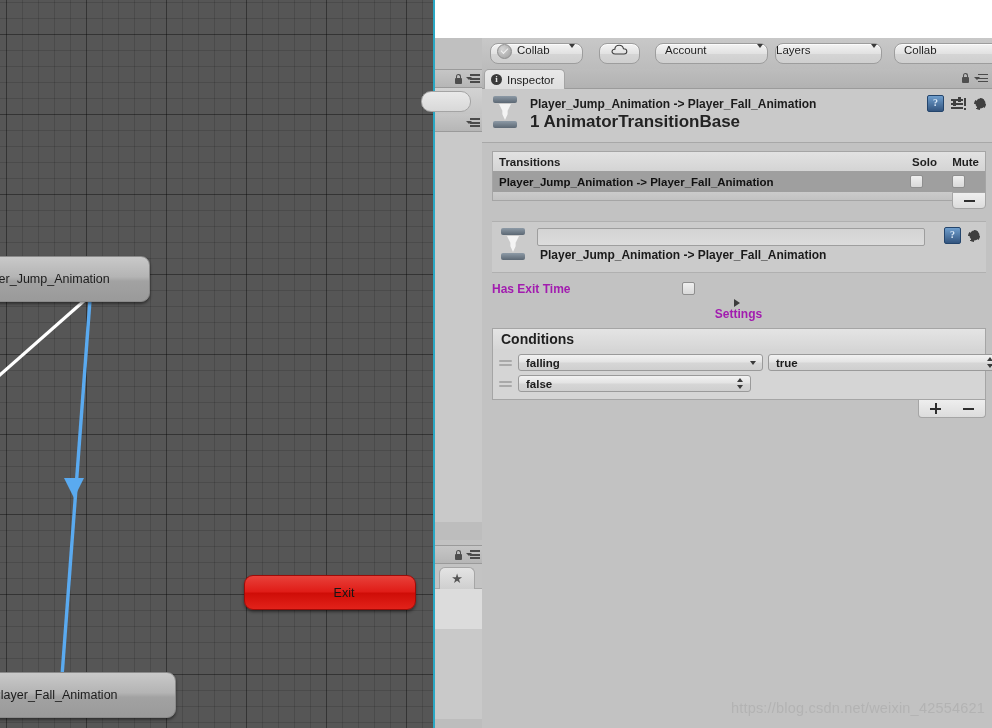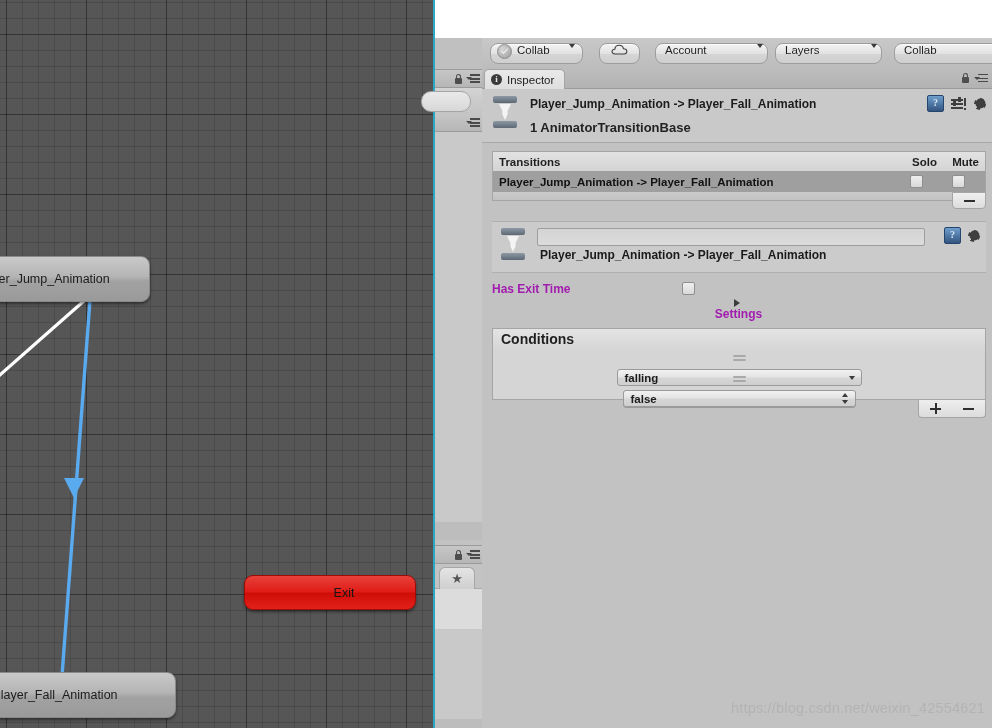--- a/index.html
+++ b/index.html
@@ -178,21 +178,21 @@
     background: linear-gradient(to bottom,#8d9aa6,#5c6874);
   }
   .transition-icon .bar.top { top: 1px; }
   .transition-icon .bar.bot { bottom: 1px; }
   .transition-icon .arrow {
     position: absolute; left: 9px; top: 9px; width: 12px; height: 16px;
     background: #f4f4f4;
     clip-path: polygon(0 0, 100% 0, 72% 42%, 72% 64%, 50% 100%, 28% 64%, 28% 42%);
   }
   #obj-title { font-size: 12px; color: #1c1c1c; margin-left: 10px; line-height: 18px; }
-  #obj-sub { font-size: 13px; color: #232323; margin-left: 10px; line-height: 17px; margin-top: 6px; }
+  #obj-sub { font-size: 17px; color: #232323; margin-left: 10px; line-height: 17px; }
   #obj-header-right {
     position: absolute; right: 5px; top: 6px; display: flex; align-items: center; gap: 7px;
   }
   .icon-book {
     width: 15px; height: 15px; background: linear-gradient(to bottom,#6f9ecd,#33557f);
     border: 1px solid #24456c; border-radius: 2px; position: relative;
     color: #dbe9f7; font-size: 10px; line-height: 14px; text-align: center;
     font-family: "Liberation Serif", serif;
   }
   .icon-preset { width: 15px; height: 13px; position: relative; }
@@ -295,21 +295,21 @@
   #conditions-head {
     height: 20px; background: linear-gradient(to bottom,#e4e4e4,#d6d6d6);
     border: 1px solid #a5a5a5; border-bottom: none;
     display: flex; align-items: center; padding: 0 8px;
     font-size: 14px; color: #1f1f1f;
   }
   #conditions-body {
     background: #d5d5d5; border: 1px solid #a5a5a5; border-top: none;
     padding: 3px 4px 5px 4px;
   }
-  .cond-row { display: flex; align-items: center; height: 21px; gap: 5px; flex-direction: column; }
+  .cond-row { display: flex; align-items: center; height: 21px; gap: 5px; }
   .drag-handle { width: 16px; height: 12px; position: relative; flex: none; }
   .drag-handle i { position: absolute; left: 2px; width: 13px; height: 2px; background: #a9a9a9; border-radius:1px; }
   .drag-handle i:nth-child(1){ top: 3px; }
   .drag-handle i:nth-child(2){ top: 7px; }
   .u-dropdown {
     height: 17px; box-sizing: border-box;
     background: linear-gradient(to bottom,#f2f2f2 0%,#e3e3e3 48%,#d6d6d6 52%,#cfcfcf 100%);
     border: 1px solid #9a9a9a; border-radius: 3px;
     display: flex; align-items: center; padding: 0 4px 0 7px;
     font-size: 11.5px; color: #1c1c1c; position: relative;
@@ -443,21 +443,21 @@
       </svg>
     </div>
 
     <div class="tb-btn" style="left:173px; width:113px; padding-left:9px;">
       <span>Account</span>
       <span class="spacer"></span>
       <span class="tb-caret"></span>
       <span style="width:4px"></span>
     </div>
 
-    <div class="tb-btn" style="left:293px; width:107px; padding-left:9px;">
+    <div class="tb-btn" style="left:293px; width:107px; ">
       <span>Layers</span>
       <span class="spacer"></span>
       <span class="tb-caret"></span>
       <span style="width:4px"></span>
     </div>
 
     <div class="tb-btn" style="left:412px; width:110px; padding-left:9px;">
       <span>Collab</span>
       <span class="spacer"></span>
 

